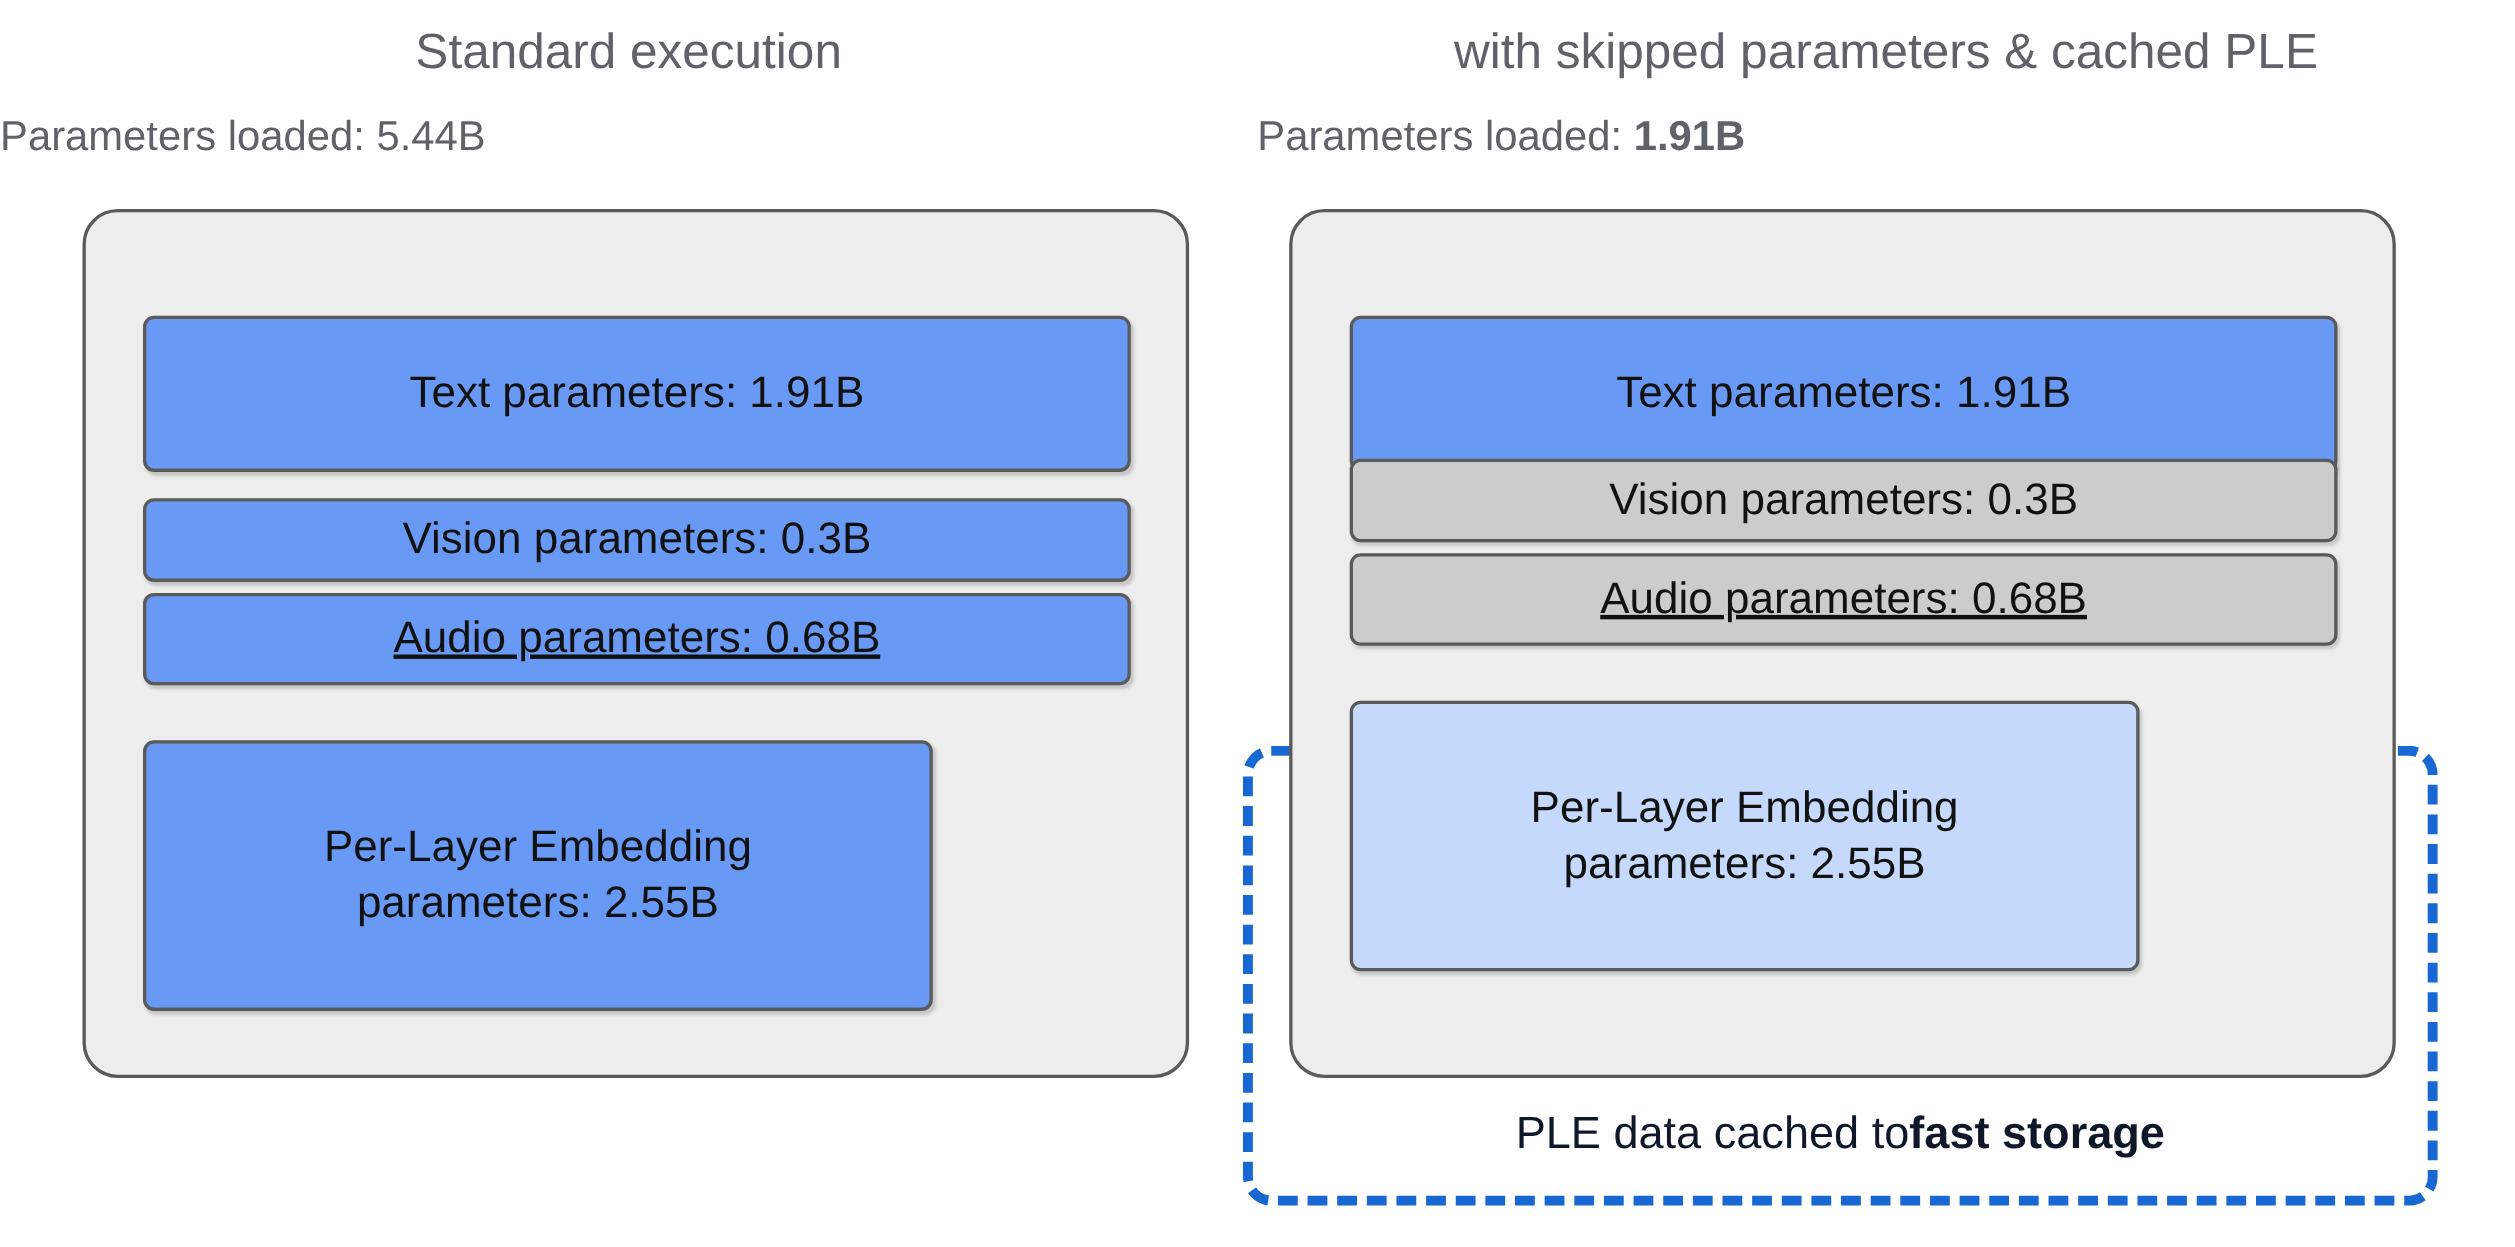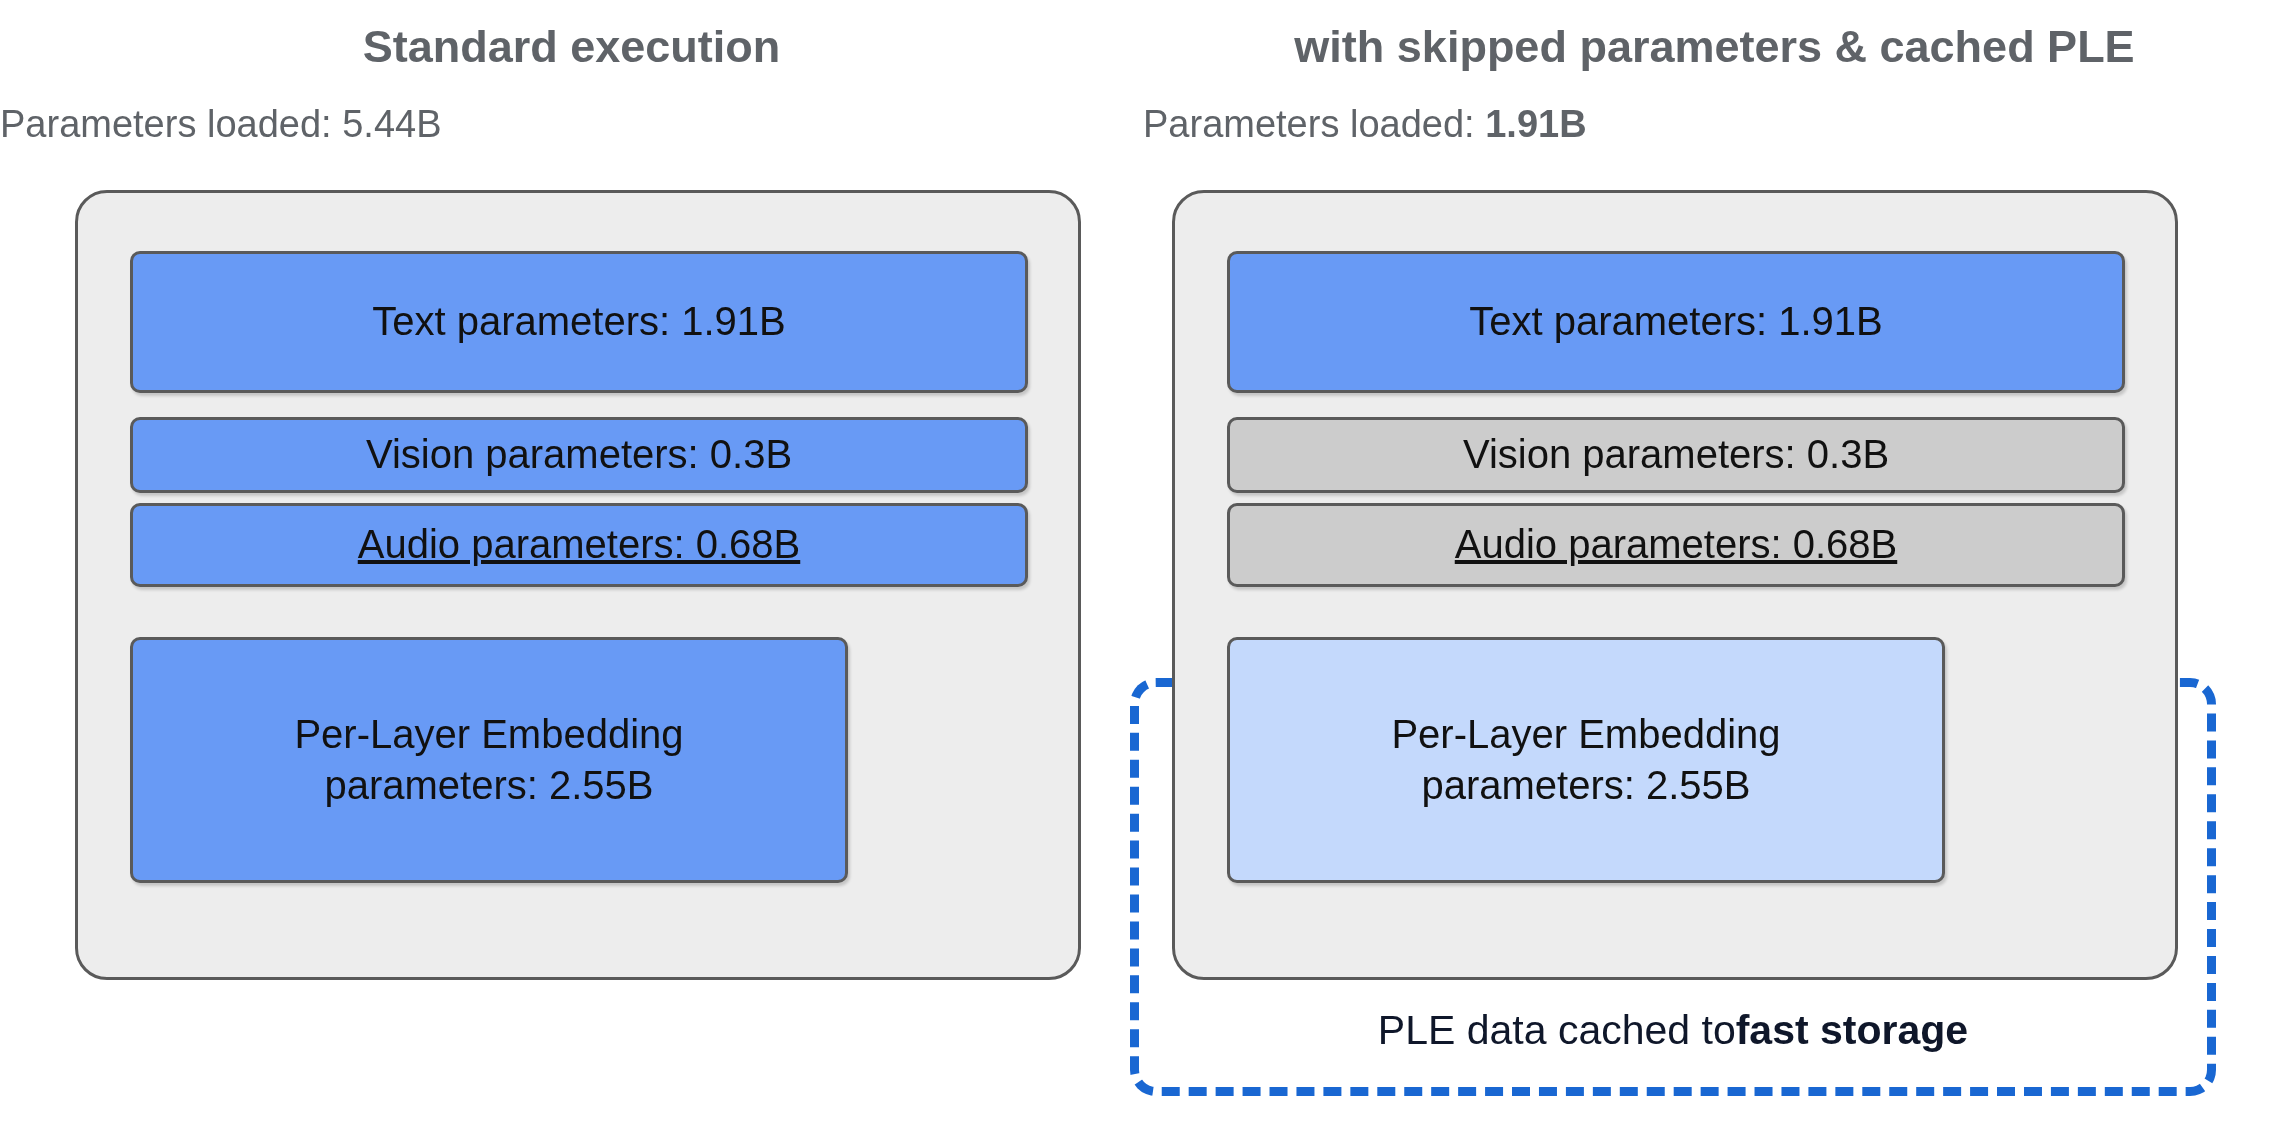--- a/index.html
+++ b/index.html
@@ -18,21 +18,21 @@
   .stage {
     position: absolute;
     inset: 0;
   }
 
   
   .col-title {
     position: absolute;
     text-align: center;
     color: #5F6368;
-    font-weight: bold;
+    font-weight: normal;
     font-size: 45px;
     line-height: 1.1;
     white-space: nowrap;
   }
   .col-subtitle {
     position: absolute;
     text-align: left;
     color: #5F6368;
     font-weight: normal;
     font-size: 38px;
@@ -65,21 +65,21 @@
     border-radius: 10px;
     display: flex;
     align-items: center;
     justify-content: center;
     text-align: center;
     color: #111111;
     font-size: 40px;
     line-height: 1.28;
     box-shadow: 2px 3px 3px rgba(0,0,0,0.17);
   }
-  .block.blue      { background: #689AF5; }
+  .block.blue      { background: #689AF5; margin-top: 36px; }
   .block.grey      { background: #CCCCCC; }
   .block.lightblue { background: #C4D9FC; }
 
   
   .b-text   { left: 52px; top: 58px;  width: 898px; height: 142px; }
   .b-vision { left: 52px; top: 224px; width: 898px; height: 76px;  }
   .b-audio  { left: 52px; top: 310px; width: 898px; height: 84px; text-decoration: underline;  }
   .b-ple    { left: 52px; top: 444px; width: 718px; height: 246px; }
 
   

